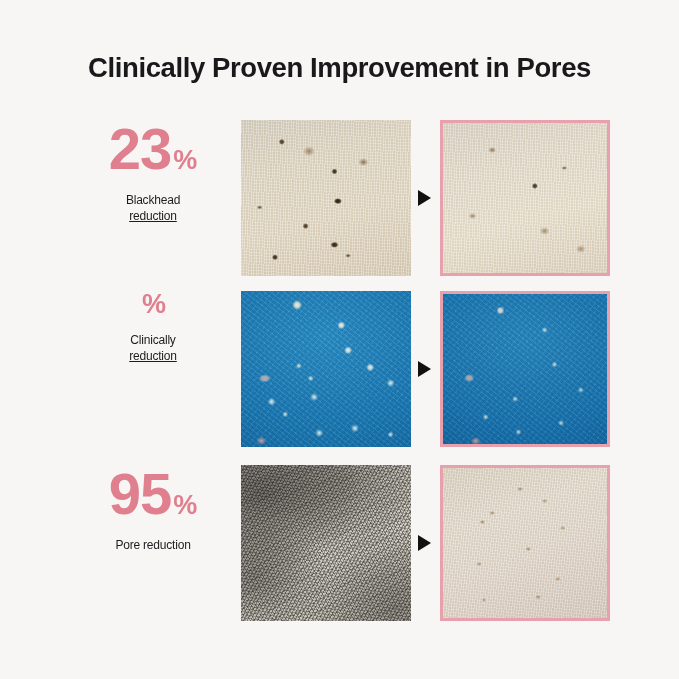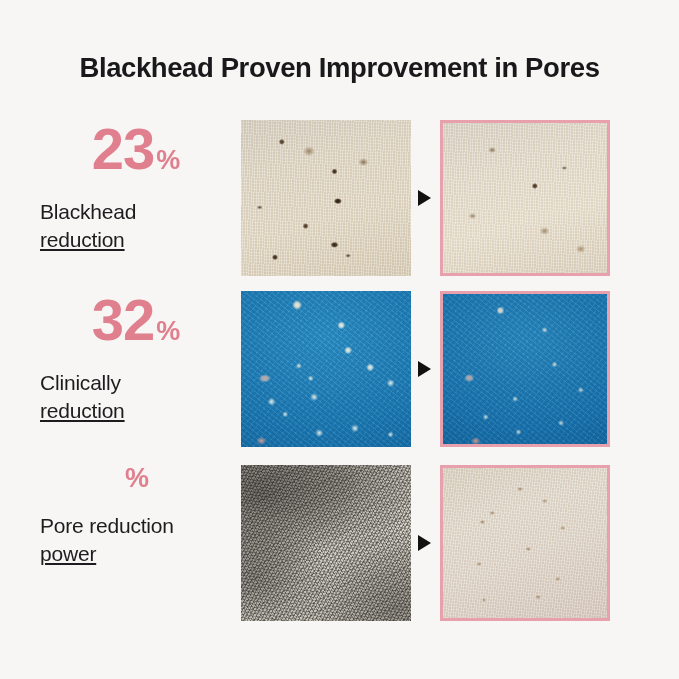--- a/index.html
+++ b/index.html
@@ -31,44 +31,45 @@
     left: 0; right: 0;
     height: 172px;
   }
   .row-1 { top: 120px; }
   .row-2 { top: 291px; }
   .row-3 { top: 465px; }
 
   
   .stat {
     position: absolute;
-    left: 40px;
+    left: 57px;
     width: 192px;
     top: 0;
+    text-align: center;
   }
   .stat-number-line {
     display: flex;
     align-items: baseline;
     justify-content: center;
     color: #e0808f;
     line-height: 1;
   }
   .stat-number {
     font-size: 58px;
     font-weight: bold;
     letter-spacing: -1px;
   }
   .stat-percent {
     font-size: 27px;
     font-weight: bold;
     margin-left: 2px;
   }
   .stat-label {
-    margin-top: 20px;
-    font-size: 21px;
+    margin-top: 14px;
+    font-size: 12px;
     color: #1d1d1f;
     line-height: 1.35;
     letter-spacing: -0.2px;
   }
   .stat-label .l2 { display: block; text-decoration: underline; }
 
   
   .panel {
     position: absolute;
     width: 170px; height: 156px;
@@ -187,21 +188,21 @@
       repeating-linear-gradient(96deg, rgba(255,255,255,0.16) 0 1px, rgba(160,140,120,0.10) 1px 2.5px),
       repeating-linear-gradient(6deg, rgba(255,255,255,0.10) 0 1px, rgba(150,130,112,0.08) 1px 3px),
       linear-gradient(160deg, #ddd6c6 0%, #e6dfd2 32%, #e4dbcf 58%, #d9cdc3 100%);
   }
 </style>
 </head>
 <body>
 
 <div id="infographic">
 
-  <div class="title">Blackhead Proven Improvement in Pores</div>
+  <div class="title">Clinically Proven Improvement in Pores</div>
 
   <div class="row row-1">
     <div class="stat">
       <div class="stat-number-line">
         <span class="stat-number">23</span>
         <span class="stat-percent">%</span>
       </div>
       <div class="stat-label">
         <span>Blackhead</span>
         <span class="l2">reduction</span>
@@ -212,45 +213,44 @@
     </div>
     <div class="arrow"></div>
     <div class="panel panel-after" aria-label="skin-closeup-with-blackheads-after">
       <div class="skin tex-blackhead-after"></div>
     </div>
   </div>
 
   <div class="row row-2">
     <div class="stat">
       <div class="stat-number-line">
-        <span class="stat-number">32</span>
         <span class="stat-percent">%</span>
       </div>
       <div class="stat-label">
         <span>Clinically</span>
         <span class="l2">reduction</span>
       </div>
     </div>
     <div class="panel panel-before" aria-label="uv-skin-closeup-with-whiteheads-before">
       <div class="skin tex-uv-before"></div>
     </div>
     <div class="arrow"></div>
     <div class="panel panel-after" aria-label="uv-skin-closeup-with-whiteheads-after">
       <div class="skin tex-uv-after"></div>
     </div>
   </div>
 
   <div class="row row-3">
     <div class="stat">
       <div class="stat-number-line">
+        <span class="stat-number">95</span>
         <span class="stat-percent">%</span>
       </div>
       <div class="stat-label">
         <span>Pore reduction</span>
-        <span class="l2">power</span>
       </div>
     </div>
     <div class="panel panel-before" aria-label="congested-pore-texture-before">
       <div class="skin tex-pore-before"></div>
     </div>
     <div class="arrow"></div>
     <div class="panel panel-after" aria-label="cleansed-pore-texture-after">
       <div class="skin tex-pore-after"></div>
     </div>
   </div>

